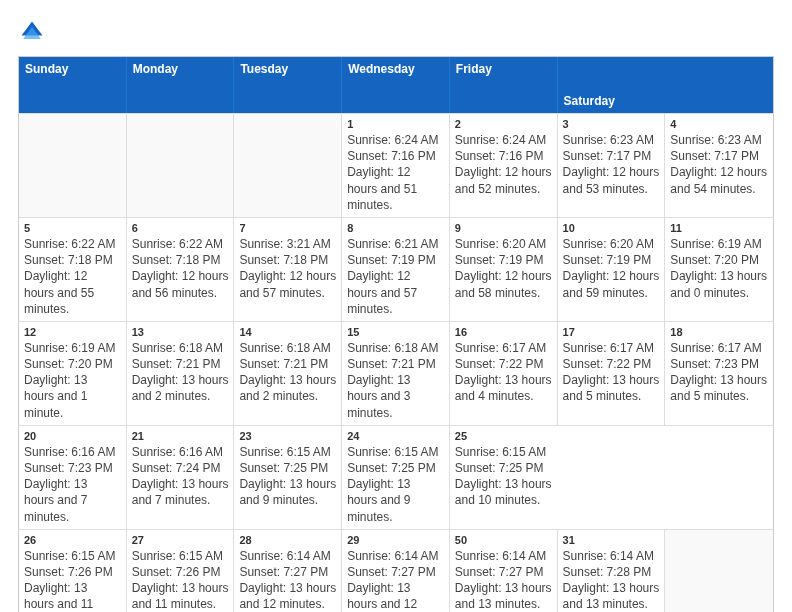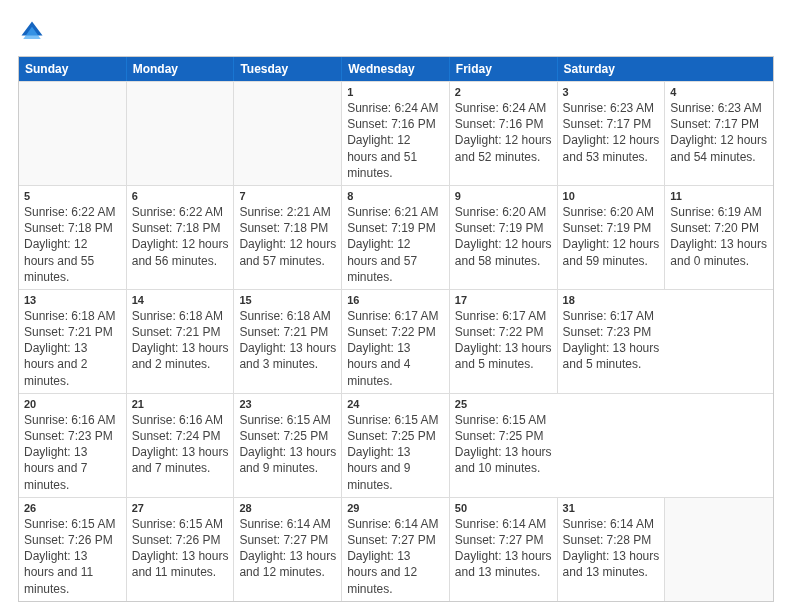--- a/index.html
+++ b/index.html
@@ -70,21 +70,21 @@
       grid-template-columns: repeat(7, 1fr);
       background: #1565c0;
     }
     .cal-header-cell {
       color: #fff;
       font-size: 12px;
       font-weight: bold;
       padding: 5px 6px;
       border-right: 1px solid #1976d2;
     }
-    .cal-header-cell:last-child { border-right: none; }
+    .cal-header-cell:last-child { border-right: none; margin-top: 32px; }
     .cal-body {
       flex: 1;
       display: flex;
       flex-direction: column;
     }
     .cal-row {
       display: grid;
       grid-template-columns: repeat(7, 1fr);
       flex: 1;
       border-top: 1px solid #ddd;
@@ -185,21 +185,21 @@
           </div>
           <div class="cal-cell">
             <div class="day-num">6</div>
             <div class="cell-info">Sunrise: 6:22 AM
 Sunset: 7:18 PM
 Daylight: 12 hours
 and 56 minutes.</div>
           </div>
           <div class="cal-cell">
             <div class="day-num">7</div>
-            <div class="cell-info">Sunrise: 2:21 AM
+            <div class="cell-info">Sunrise: 3:21 AM
 Sunset: 7:18 PM
 Daylight: 12 hours
 and 57 minutes.</div>
           </div>
           <div class="cal-cell">
             <div class="day-num">8</div>
             <div class="cell-info">Sunrise: 6:21 AM
 Sunset: 7:19 PM
 Daylight: 12 hours
 and 57 minutes.</div>
@@ -220,20 +220,27 @@
           </div>
           <div class="cal-cell">
             <div class="day-num">11</div>
             <div class="cell-info">Sunrise: 6:19 AM
 Sunset: 7:20 PM
 Daylight: 13 hours
 and 0 minutes.</div>
           </div>
         </div>
         <div class="cal-row">
+          <div class="cal-cell">
+            <div class="day-num">12</div>
+            <div class="cell-info">Sunrise: 6:19 AM
+Sunset: 7:20 PM
+Daylight: 13 hours
+and 1 minute.</div>
+          </div>
           <div class="cal-cell">
             <div class="day-num">13</div>
             <div class="cell-info">Sunrise: 6:18 AM
 Sunset: 7:21 PM
 Daylight: 13 hours
 and 2 minutes.</div>
           </div>
           <div class="cal-cell">
             <div class="day-num">14</div>
             <div class="cell-info">Sunrise: 6:18 AM

